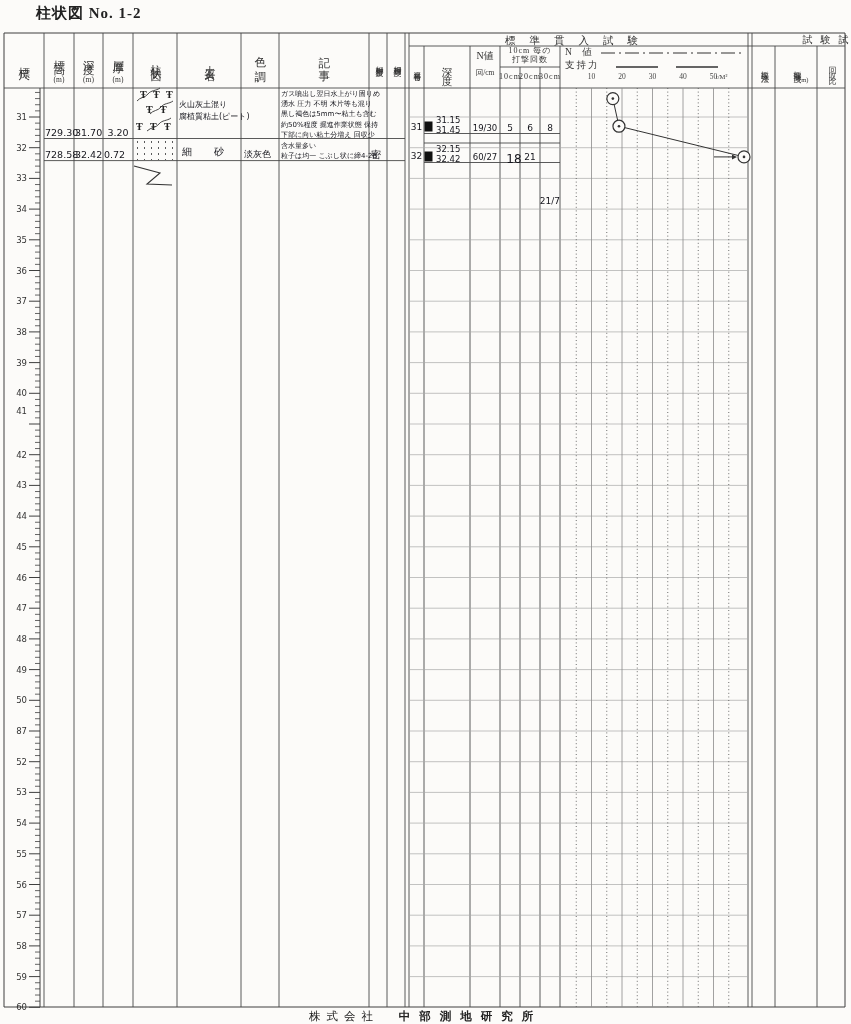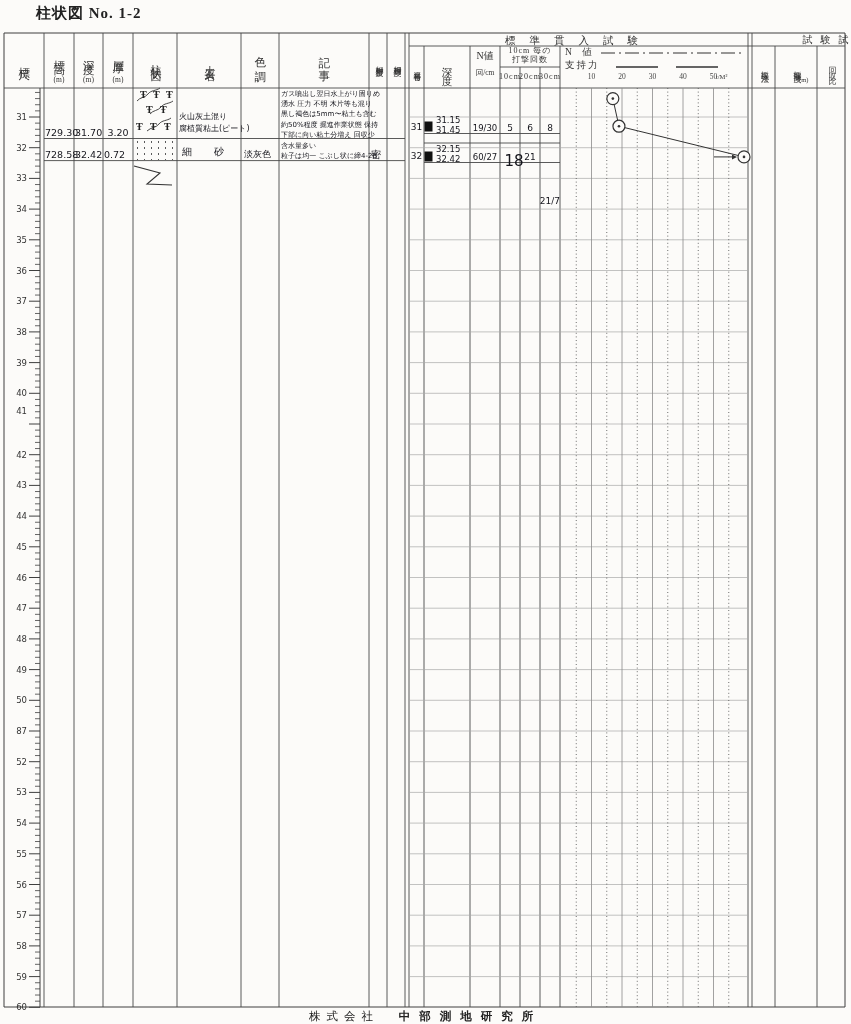--- a/index.html
+++ b/index.html
@@ -422,21 +422,21 @@
     <span class="abs peat" style="left:153px;top:89px;">Ŧ</span>
     <span class="abs peat" style="left:166px;top:89px;">Ŧ</span>
     <span class="abs peat" style="left:146px;top:104px;">Ŧ</span>
     <span class="abs peat" style="left:160px;top:104px;">Ŧ</span>
     <span class="abs peat" style="left:136px;top:121px;">Ŧ</span>
     <span class="abs peat" style="left:150px;top:121px;">Ŧ</span>
     <span class="abs peat" style="left:164px;top:121px;">Ŧ</span>
   </div>
   <div class="abs sand" style="left:134px;top:139px;width:43px;height:21px;"></div>
 
-  <div class="abs hand" style="left:179px;top:111px;font-size:8px;line-height:12px;">
+  <div class="abs hand" style="left:179px;top:99px;font-size:8px;line-height:12px;">
     <div>火山灰土混り</div>
     <div>腐植質粘土(ピート)</div>
   </div>
   <div class="abs hand" style="left:182px;top:145px;font-size:10px;letter-spacing:6px;">細　砂</div>
   <div class="abs hand" style="left:244px;top:148px;font-size:9px;">淡灰色</div>
 
   <div class="abs hand remarks" style="left:281px;top:89px;">
     <div>ガス噴出し翌日水上がり固りめ</div>
     <div>湧水 圧力 不明 木片等も混り</div>
     <div>黒し褐色は5mm〜粘土も含む</div>
@@ -454,21 +454,21 @@
   <div class="abs hand" style="left:436px;top:124.5px;font-size:8.5px;">31.45</div>
   <div class="abs hand" style="left:470px;top:123px;width:30px;text-align:center;font-size:8.5px;">19/30</div>
   <div class="abs hand" style="left:500px;top:123px;width:20px;text-align:center;font-size:9px;">5</div>
   <div class="abs hand" style="left:520px;top:123px;width:20px;text-align:center;font-size:9px;">6</div>
   <div class="abs hand" style="left:540px;top:123px;width:20px;text-align:center;font-size:9px;">8</div>
 
   <div class="abs hand" style="left:409px;top:151px;width:15px;text-align:center;font-size:9px;">32</div>
   <div class="abs hand" style="left:436px;top:144px;font-size:8.5px;">32.15</div>
   <div class="abs hand" style="left:436px;top:153.5px;font-size:8.5px;">32.42</div>
   <div class="abs hand" style="left:470px;top:152px;width:30px;text-align:center;font-size:8.5px;">60/27</div>
-  <div class="abs hand" style="left:500px;top:152px;width:28px;text-align:center;font-size:15px;">18</div>
+  <div class="abs hand" style="left:500px;top:152px;width:28px;text-align:center;font-size:12px;">18</div>
   <div class="abs hand" style="left:520px;top:152px;width:20px;text-align:center;font-size:9px;">21</div>
   <div class="abs hand" style="left:538px;top:152px;width:22px;text-align:right;font-size:9px;margin-top:44px;">21/7</div>
 
   <div class="abs footer printed" style="left:0;top:1009px;width:851px;text-align:center;">
     <span style="letter-spacing:6px;">株式会社</span>
     <span style="display:inline-block;width:14px;"></span>
     <span style="letter-spacing:9px;font-weight:bold;">中部測地研究所</span>
   </div>
 </div>
 

